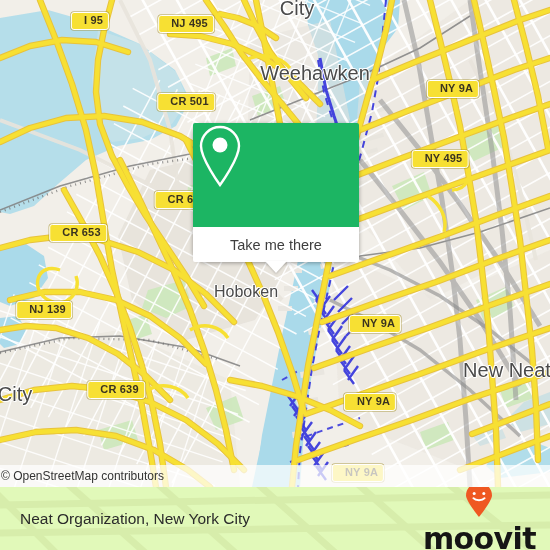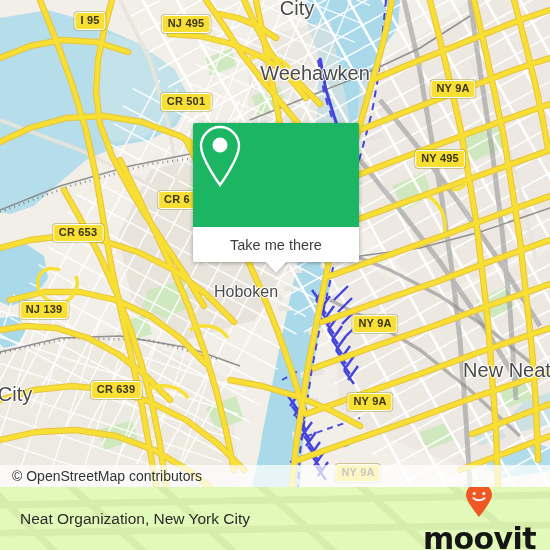--- a/index.html
+++ b/index.html
@@ -21,21 +21,21 @@
   
   .shield{
     position:absolute;
     background:#f7e033;
     border:1.6px solid #ffffff;
     border-radius:3px;
     color:#3a3320;
     font-weight:bold;
     font-size:11px;
     line-height:13px;
-    padding:1px 5px 2px 5px;
+    padding:1px 5px 2px 12px;
     letter-spacing:0.2px;
     white-space:nowrap;
     box-shadow:0 0 0 0.8px rgba(160,140,40,.55);
     transform:translate(-50%,-50%);
     font-family:"Liberation Sans",sans-serif;
   }
   .place{
     position:absolute;
     color:#4a4a4a;
     white-space:nowrap;
@@ -46,21 +46,21 @@
       0 1px 0 rgba(255,255,255,.9),0 -1px 0 rgba(255,255,255,.9),
       1px 1px 0 rgba(255,255,255,.9),-1px -1px 0 rgba(255,255,255,.9);
   }
   .place.big{font-size:20px;}
   .place.mid{font-size:16px;}
 
   
   .popup{
     position:absolute;left:193px;top:123px;width:166px;height:139px;
     box-shadow:0 1px 4px rgba(0,0,0,.35);
-    border-radius:4px;overflow:visible;
+    border-radius:12px;overflow:visible;
   }
   .popup-head{
     height:104px;background:#1cb563;border-radius:2px 2px 0 0;
     display:flex;align-items:center;justify-content:center;
   }
   .popup-foot{
     height:35px;background:#ffffff;border-radius:0 0 2px 2px;
     display:flex;align-items:center;justify-content:center;
     color:#3f3f3f;font-size:14.5px;
     position:relative;
@@ -72,21 +72,21 @@
     border-right:11px solid transparent;
     border-top:12px solid #ffffff;
     filter:drop-shadow(0 1px 1px rgba(0,0,0,.20));
   }
 
   
   .attrib{
     position:absolute;left:0;top:465px;width:550px;height:22px;
     background:rgba(255,255,255,.72);
     display:flex;align-items:center;
-    color:#333;font-size:14px;padding-left:12px;box-sizing:border-box;
+    color:#333;font-size:12px;padding-left:1px;box-sizing:border-box;
     font-family:"Liberation Sans",sans-serif;
   }
 
   
   .footer{
     position:absolute;left:0;top:487px;width:550px;height:63px;
     background:#bef264;overflow:hidden;
   }
   .footer svg.fbg{position:absolute;left:0;top:0;opacity:.55;}
   .footer-title{

